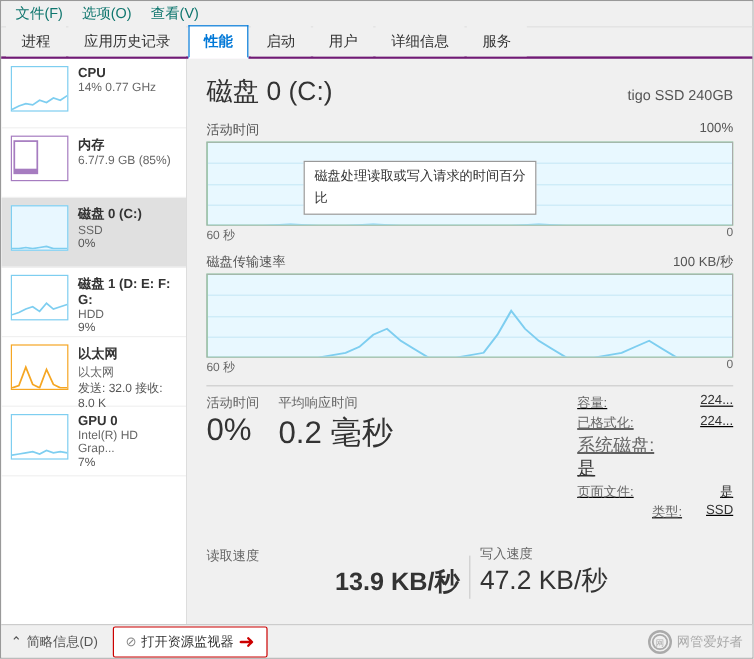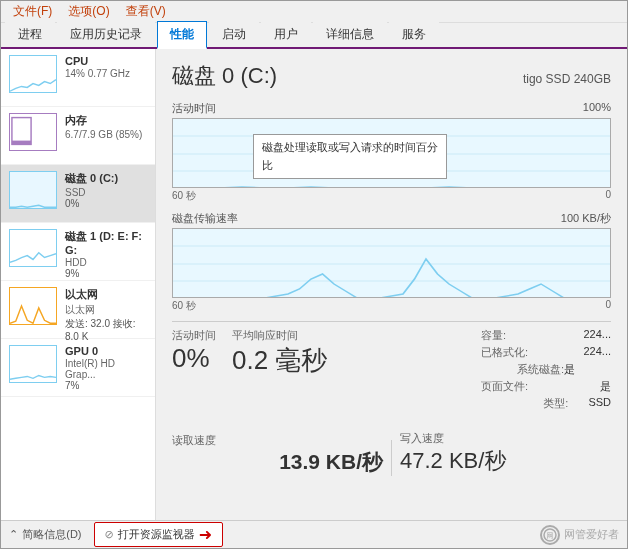--- a/index.html
+++ b/index.html
@@ -10,21 +10,21 @@
     
     .titlebar { background: #fff; height: 32px; display: flex; align-items: center; padding: 0 8px; border-bottom: 1px solid #ddd; }
     .titlebar-icon { width: 16px; height: 16px; margin-right: 6px; display: flex; align-items: center; justify-content: center; }
     .titlebar-icon svg { width: 16px; height: 16px; }
     .titlebar-title { flex: 1; font-size: 12px; color: #333; }
     .titlebar-controls { display: flex; gap: 2px; }
     .titlebar-btn { width: 32px; height: 20px; border: none; background: transparent; cursor: pointer; font-size: 14px; display: flex; align-items: center; justify-content: center; color: #666; }
 
     
     .menubar { background: #f0f0f0; height: 22px; display: flex; align-items: center; padding: 0 4px; border-bottom: 1px solid #ddd; }
-    .menubar-item { padding: 2px 8px; font-size: 12px; color: #c2410c; cursor: pointer; }
+    .menubar-item { padding: 2px 8px; font-size: 12px; color: #0f766e; cursor: pointer; }
 
     
     .tabbar { background: #f0f0f0; height: 26px; display: flex; align-items: flex-end; padding: 0 0 0 4px; border-bottom: 2px solid #701a75; }
     .tab { padding: 4px 12px; font-size: 12px; color: #333; cursor: pointer; border: 1px solid transparent; border-bottom: none; background: #f0f0f0; margin-right: 2px; }
     .tab.active { background: #fff; border-color: #0078d7; color: #0078d7; border-bottom: 2px solid #fff; margin-bottom: -2px; font-weight: bold; }
 
     
     .main { display: flex; flex: 1; overflow: hidden; }
 
     
@@ -237,30 +237,30 @@
             <div>
               <div style="font-size:11px;color:#666;">活动时间</div>
               <div style="font-size:26px;font-weight:300;color:#333;">0%</div>
             </div>
             <div>
               <div style="font-size:11px;color:#666;">平均响应时间</div>
               <div style="font-size:26px;font-weight:300;color:#333;">0.2 毫秒</div>
             </div>
           </div>
 
-          <div style="display:flex;flex-direction:column;gap:2px;min-width:130px;">
+          <div style="display:flex;flex-direction:column;gap:2px;min-width:130px;text-decoration:underline;">
             <div style="display:flex;justify-content:space-between;font-size:11px;">
               <span style="color:#666;">容量:</span>
               <span style="color:#333;">224...</span>
             </div>
             <div style="display:flex;justify-content:space-between;font-size:11px;">
               <span style="color:#666;">已格式化:</span>
               <span style="color:#333;">224...</span>
             </div>
-            <div style="display:flex;justify-content:center;font-size:11px;">
+            <div style="display:flex;justify-content:space-between;font-size:15px;flex-direction:column;">
               <span style="color:#666;">系统磁盘:</span>
               <span style="color:#333;">是</span>
             </div>
             <div style="display:flex;justify-content:space-between;font-size:11px;">
               <span style="color:#666;">页面文件:</span>
               <span style="color:#333;">是</span>
             </div>
             <div style="display:flex;justify-content:flex-end;font-size:11px;gap:20px;">
               <span style="color:#666;">类型:</span>
               <span style="color:#333;">SSD</span>

